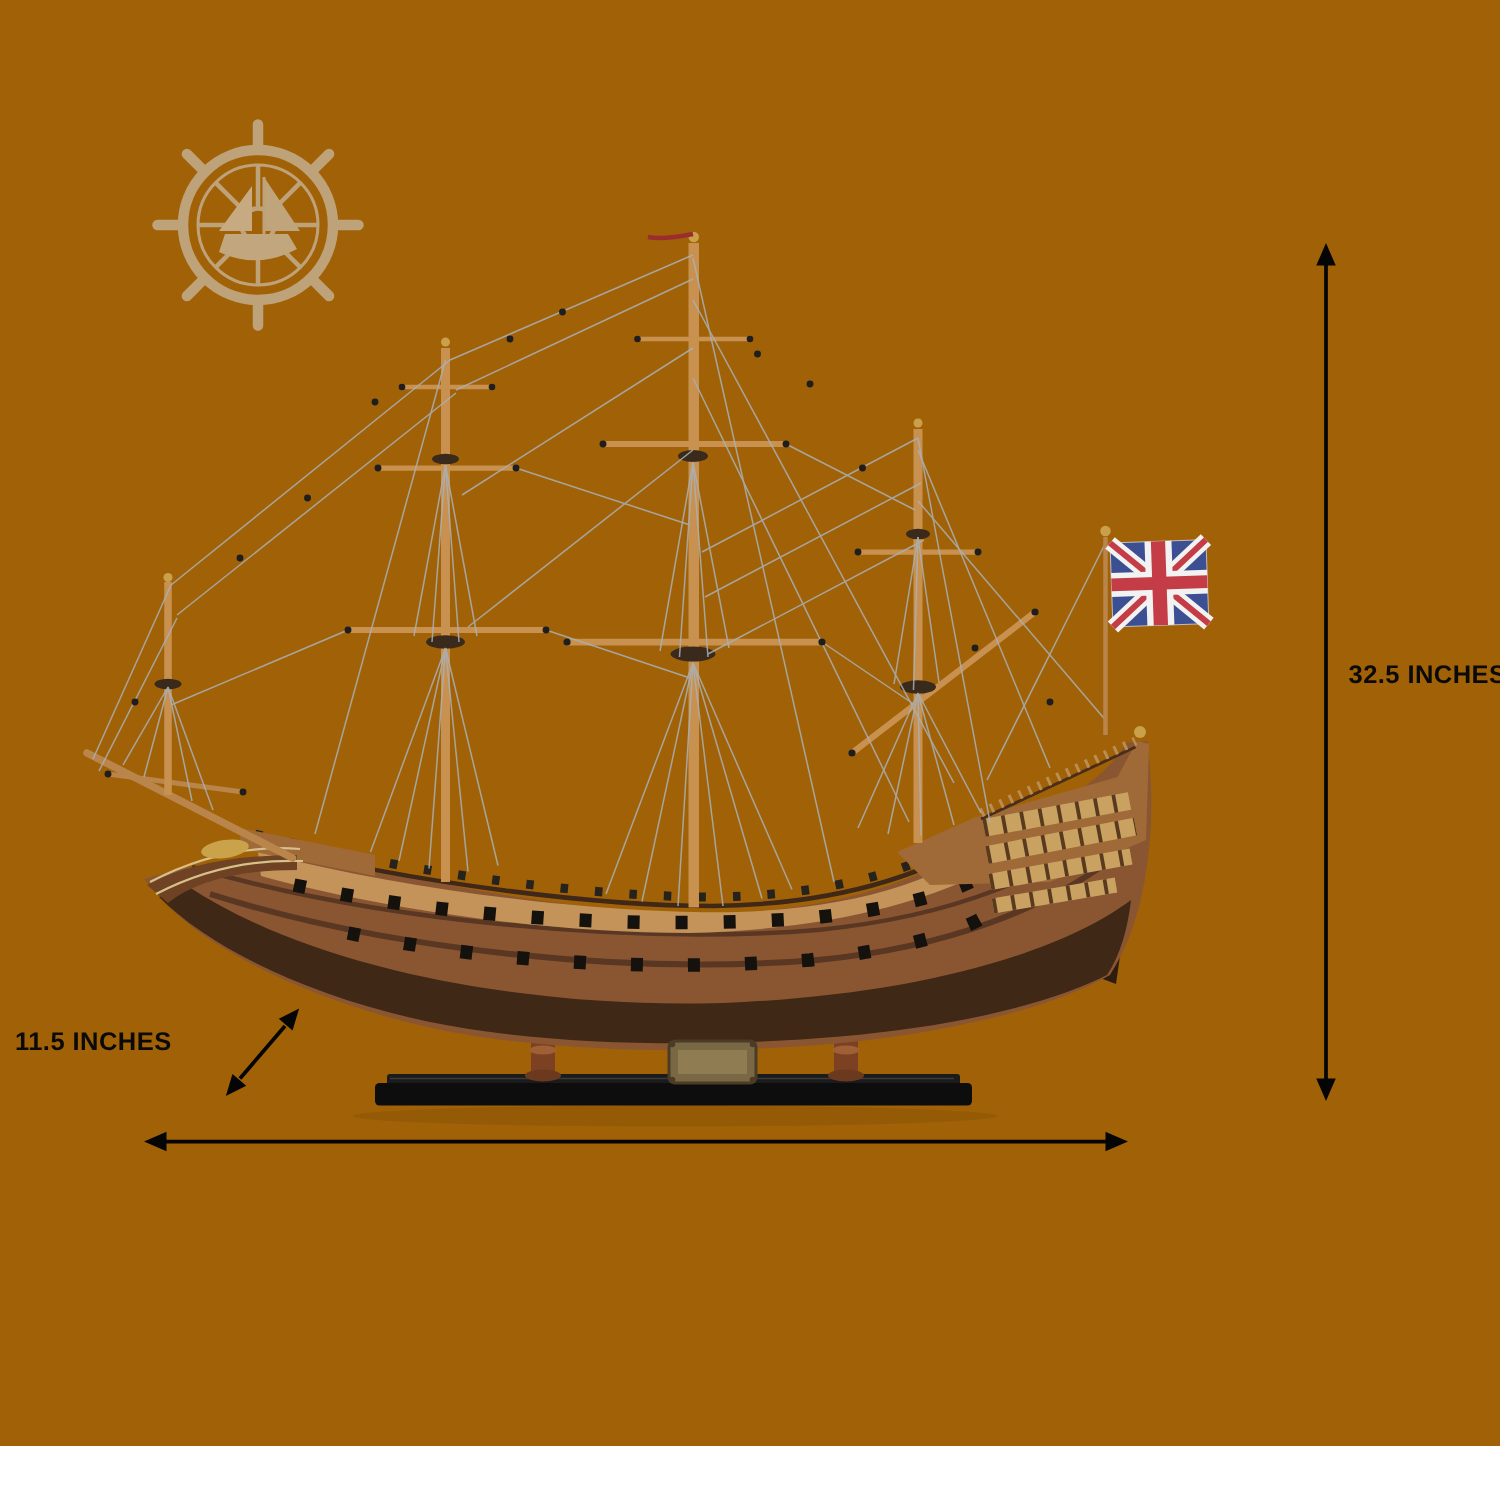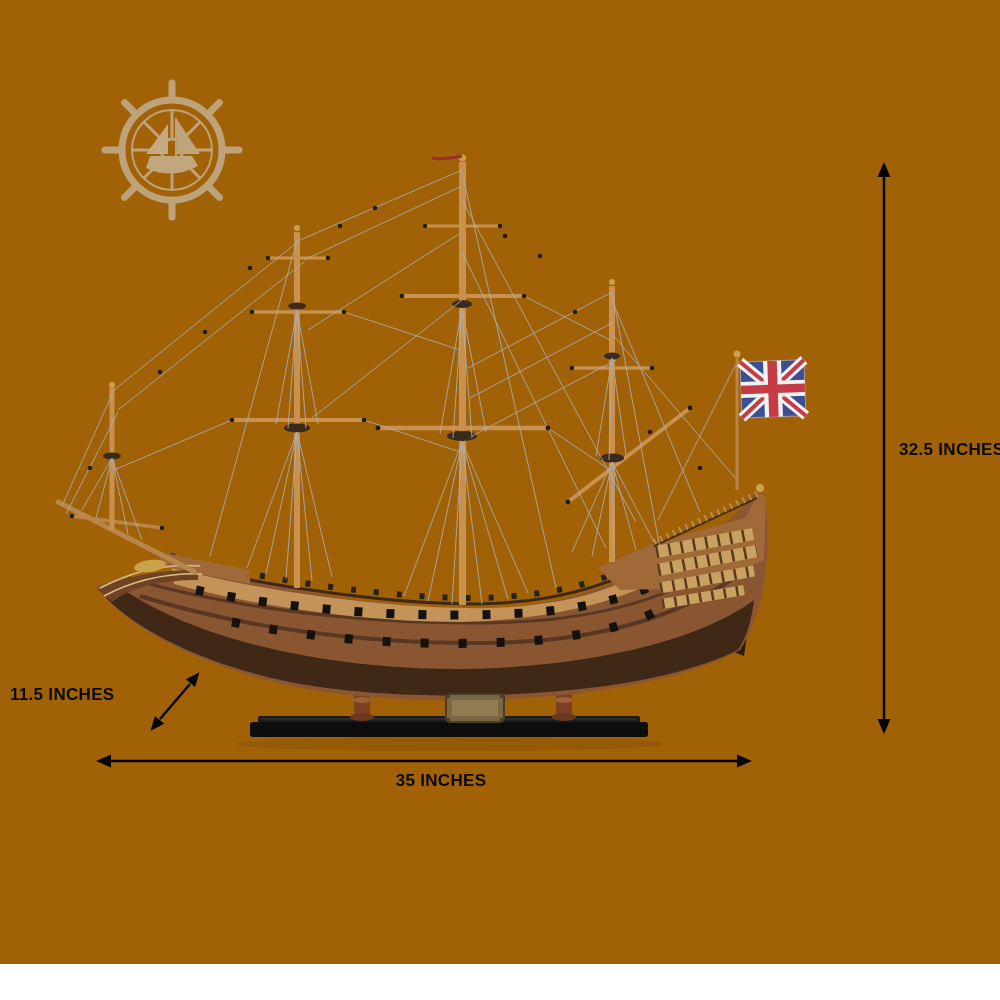--- a/index.html
+++ b/index.html
@@ -278,17 +278,16 @@
     </g>
     <g fill="#050505">
       <line x1="160" y1="719" x2="190" y2="684" stroke="#050505" stroke-width="2.5"></line>
       <polygon points="0,-10 -6,4 6,4" transform="translate(193,680) rotate(40)"></polygon>
       <polygon points="0,-10 -6,4 6,4" transform="translate(157,723) rotate(220)"></polygon>
     </g>
   </svg>
 
   <div class="dim-label" id="height-label">32.5 INCHES</div>
 
-  <div class="dim-label" id="length-label">35 INCHES</div>
 
   <div class="dim-label" id="width-label">11.5 INCHES</div>
 
 </div>
 
 </body></html>

